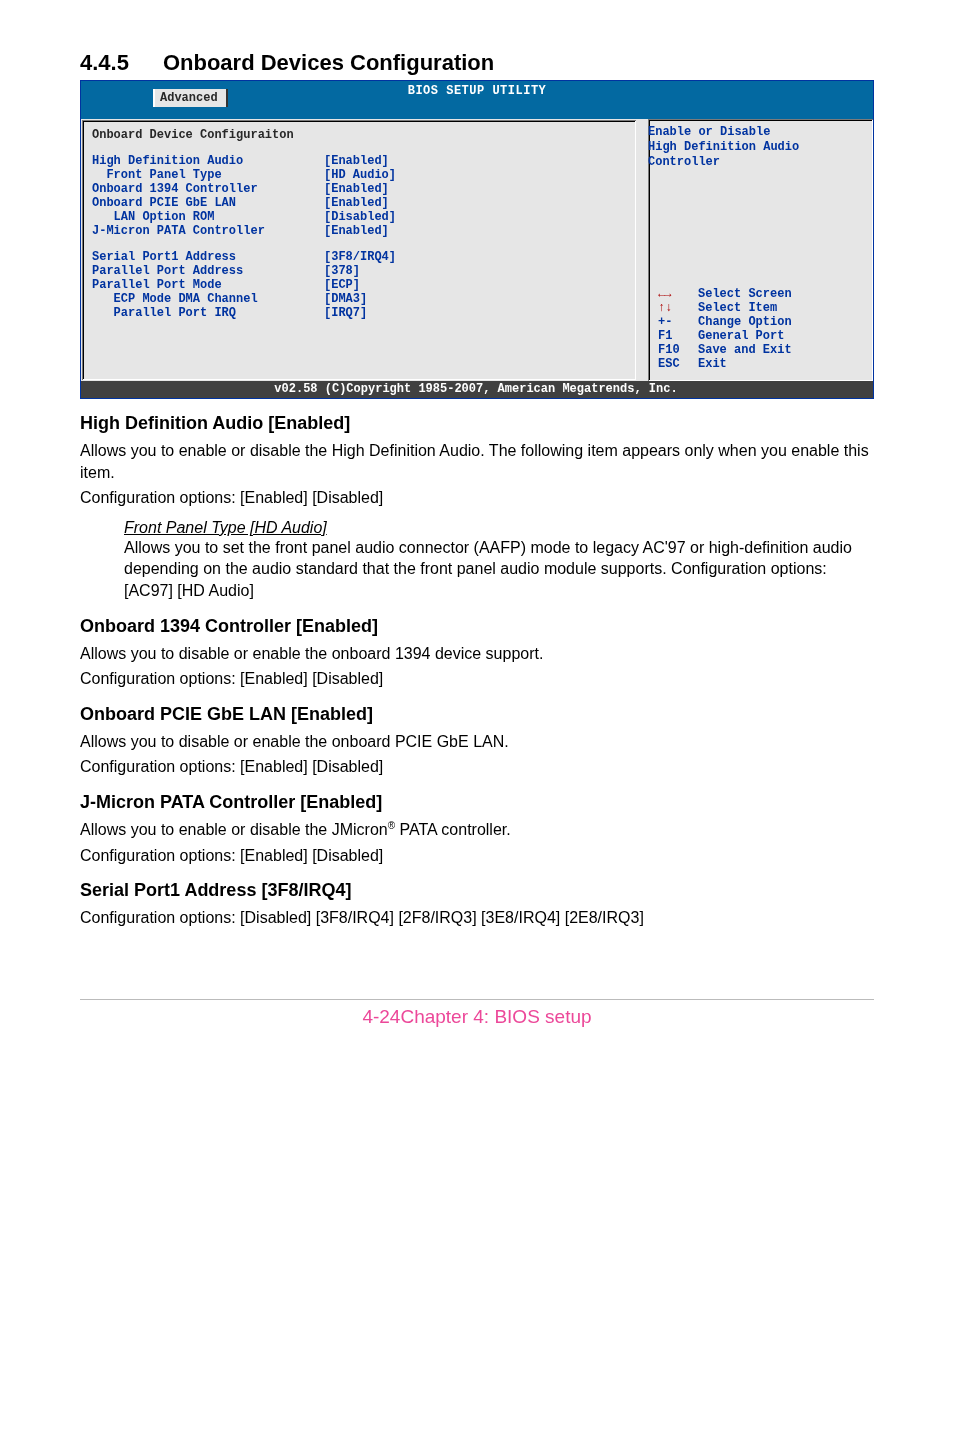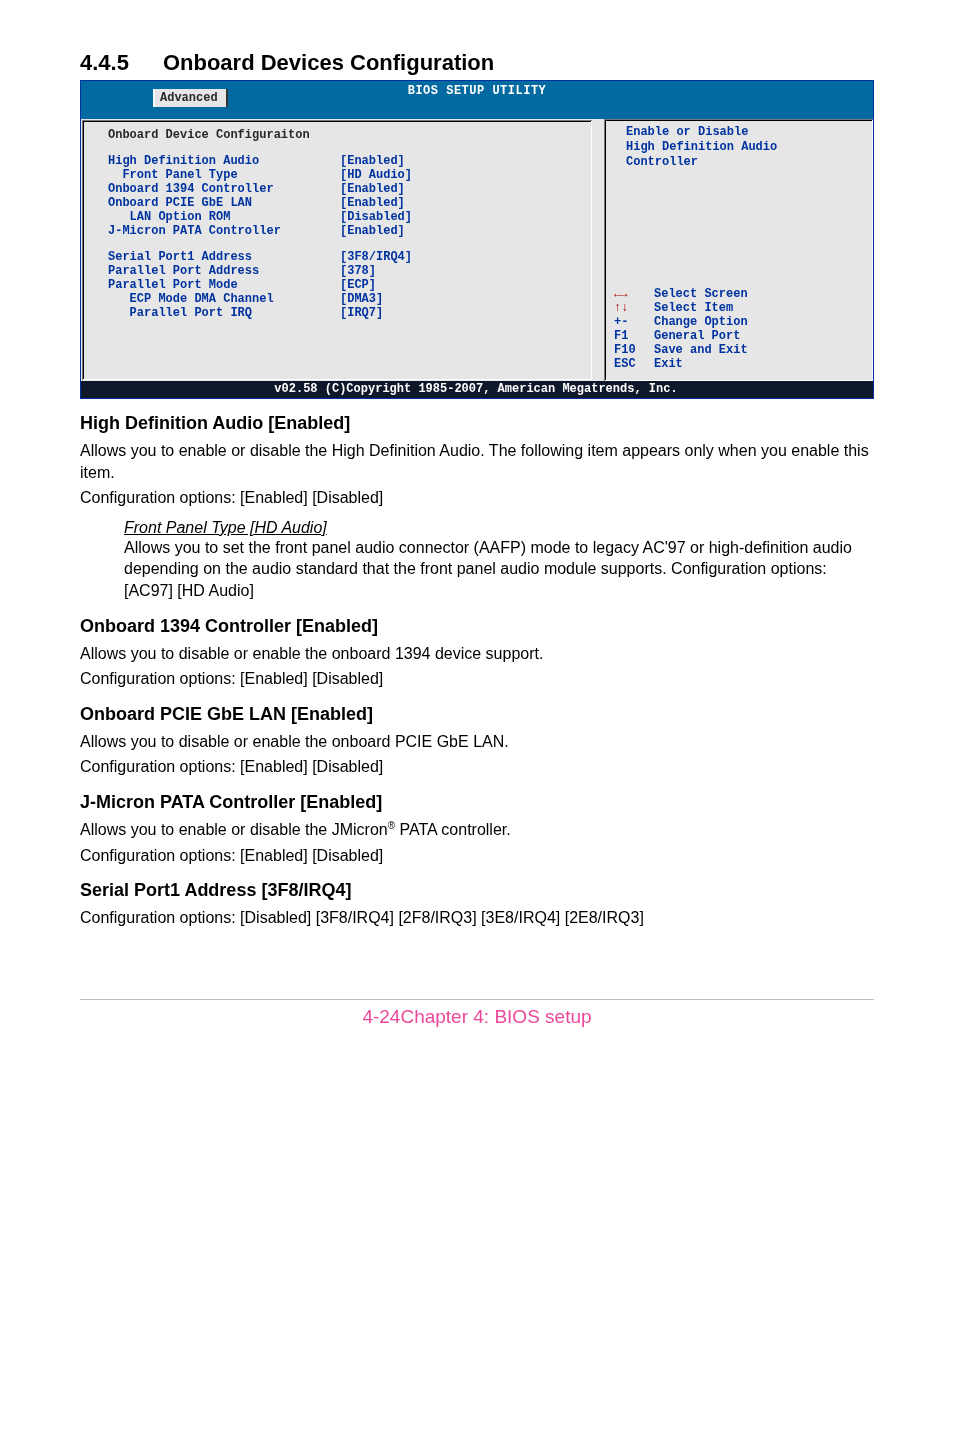--- a/index.html
+++ b/index.html
@@ -65,21 +65,21 @@
   .bios-left {
     flex: 1;
     border: 1px solid #e6e6e6;
     border-right: none;
     padding: 6px 0 60px 0;
     position: relative;
     box-shadow: inset 1px 1px 0 #7a7a7a, inset -1px -1px 0 #ffffff, inset 2px 2px 0 #000;
     margin: 0;
   }
   .bios-left-inner {
-    padding: 0 26px;
+    padding: 0 10px;
   }
   .bios-left-heading {
     color: #282828;
     padding: 2px 0 12px 0;
   }
   .bios-row {
     display: flex;
   }
   .bios-label {
     width: 232px;
@@ -87,21 +87,21 @@
     white-space: pre;
   }
   .bios-val {
     color: #0033a0;
   }
   .bios-right {
     width: 225px;
     color: #0033a0;
     position: relative;
     box-shadow: inset 1px 1px 0 #7a7a7a, inset -1px -1px 0 #ffffff, inset 2px 2px 0 #000;
-    padding: 6px 22px;
+    padding: 6px 0;
     margin-left: 12px;
   }
   .bios-right-help {
     line-height: 1.25;
   }
   .bios-nav {
     position: absolute;
     bottom: 10px;
     left: 10px;
     right: 10px;
@@ -114,21 +114,21 @@
     white-space: pre;
   }
   .arrow-lr {
     color: #aa0000;
     letter-spacing: -1px;
   }
   .arrow-ud {
     color: #aa0000;
   }
   .bios-footer {
-    background: #0f172a;
+    background: #404040;
     color: #ffffff;
     text-align: center;
     font-family: "Courier New", monospace;
     font-weight: bold;
     font-size: 12px;
     padding: 1px 2px 2px 0;
   }
 
   
   h3.subhead {

